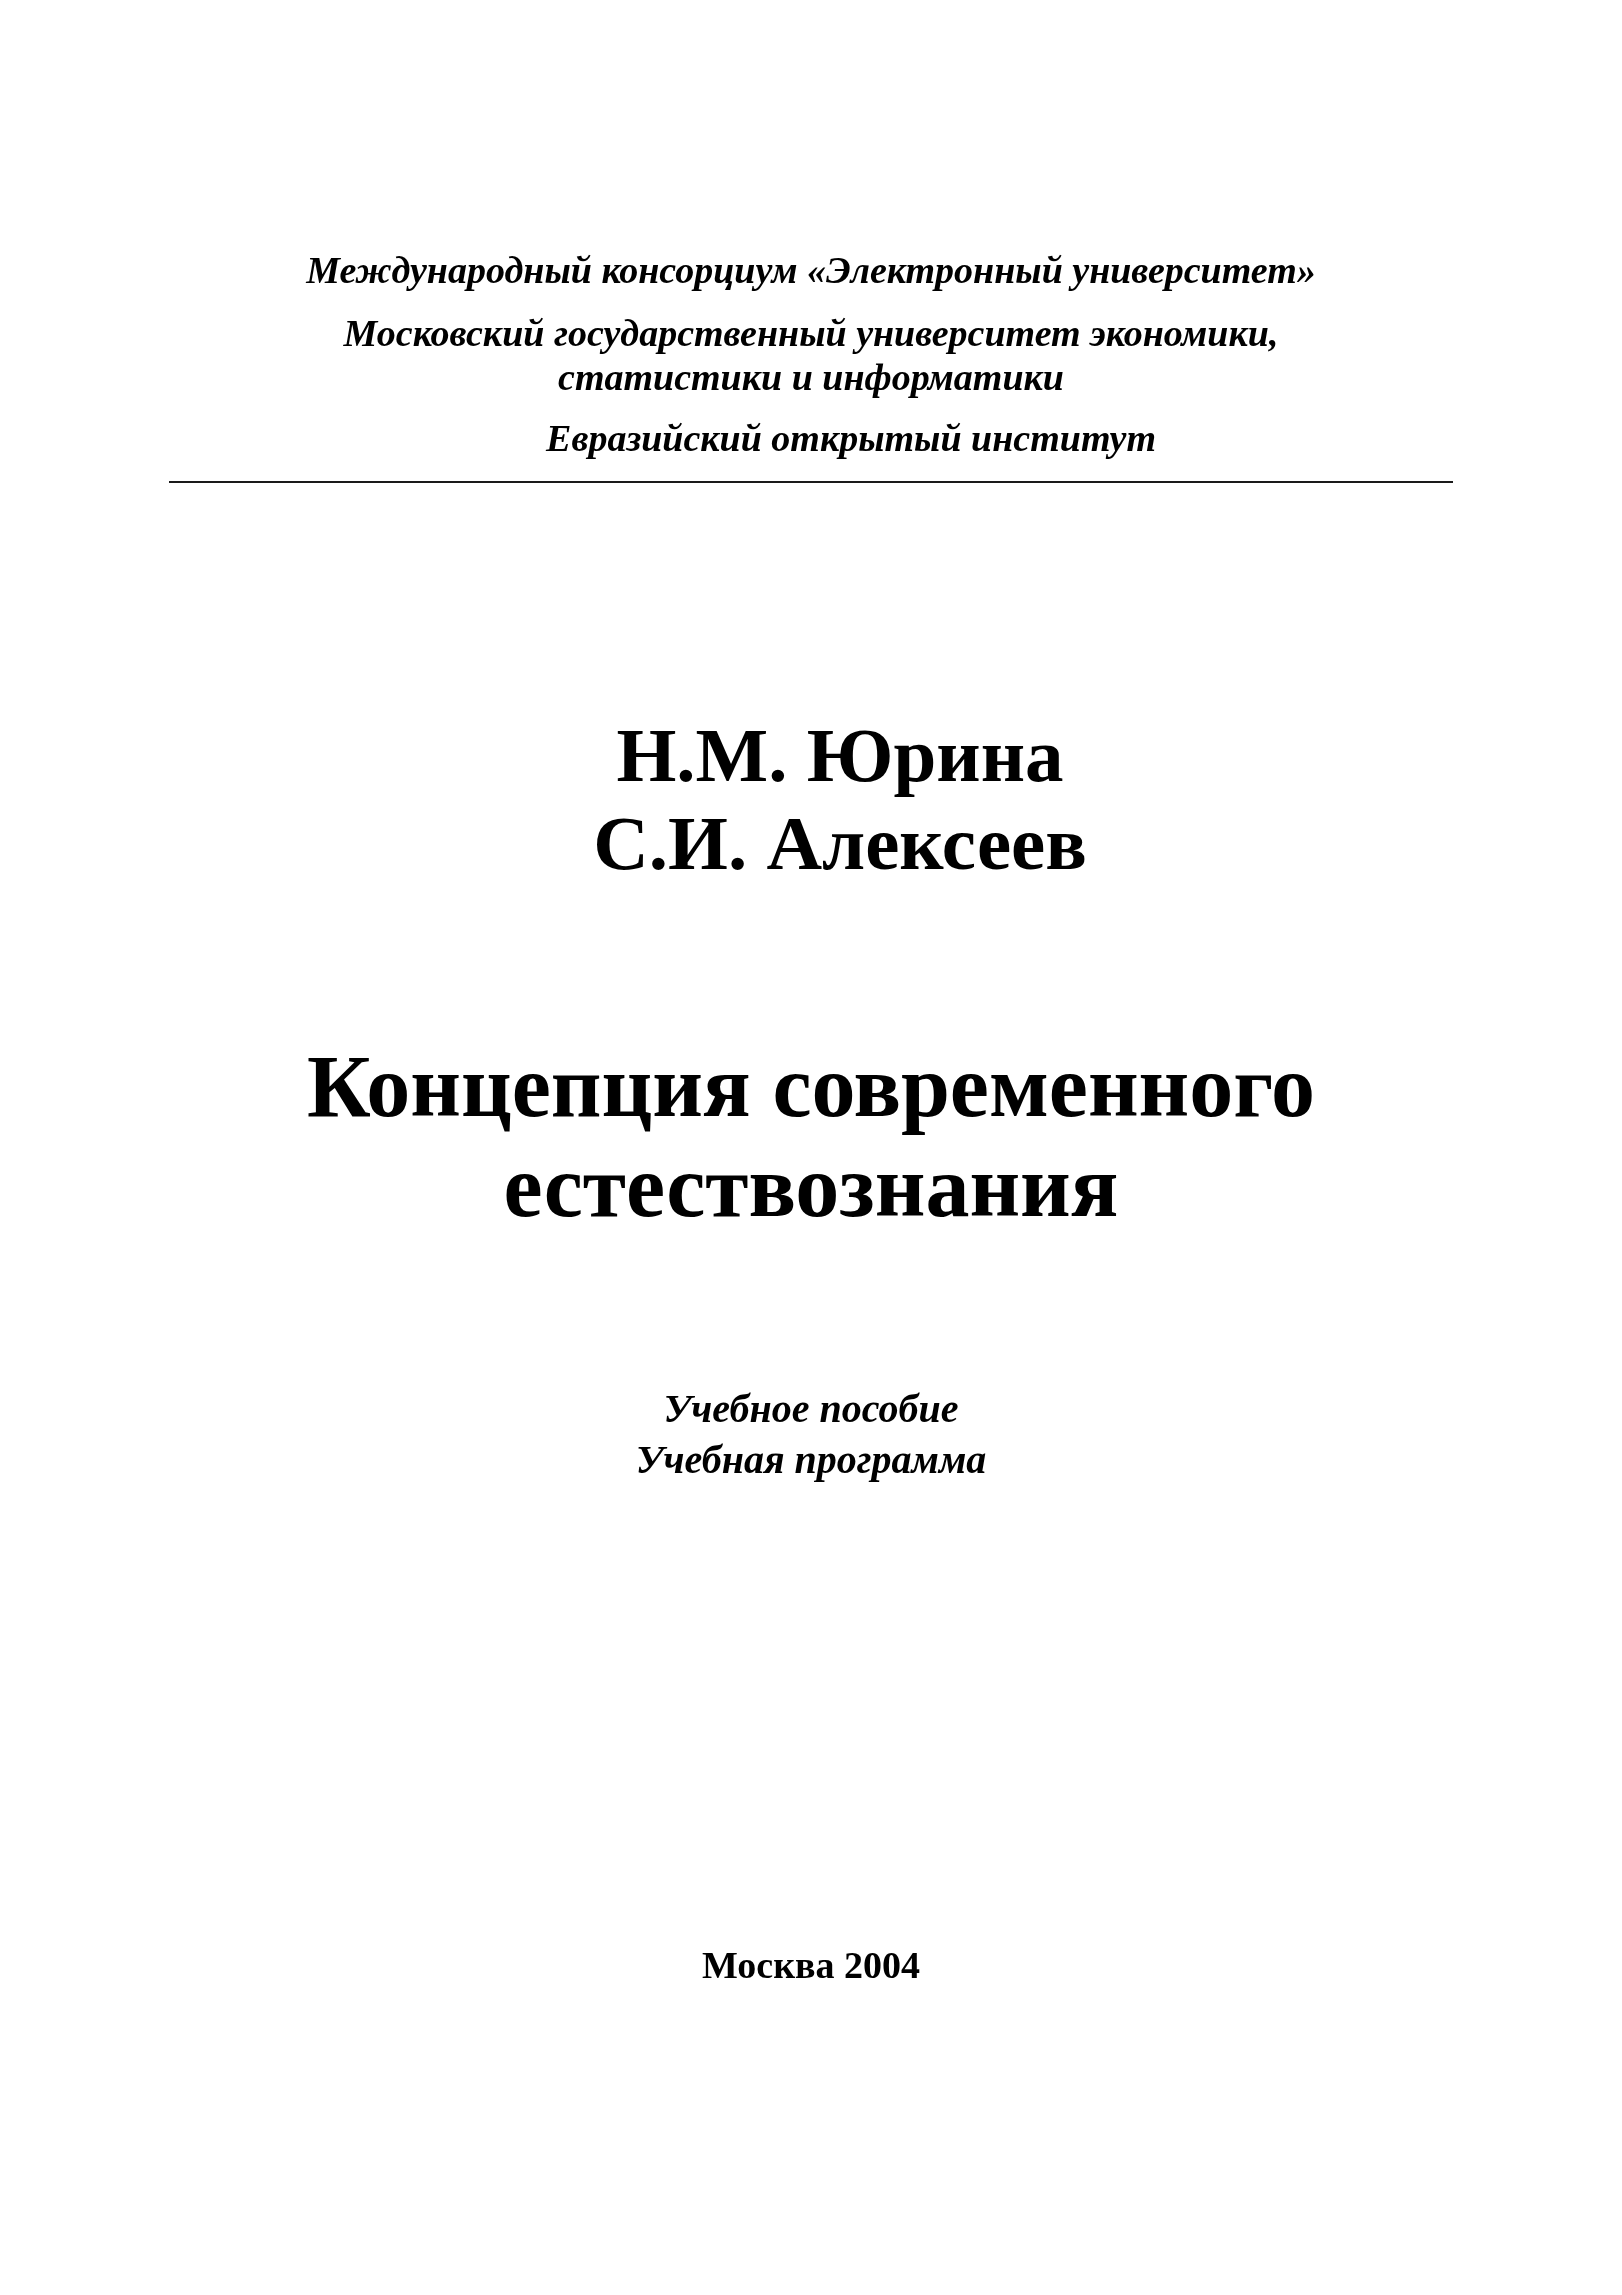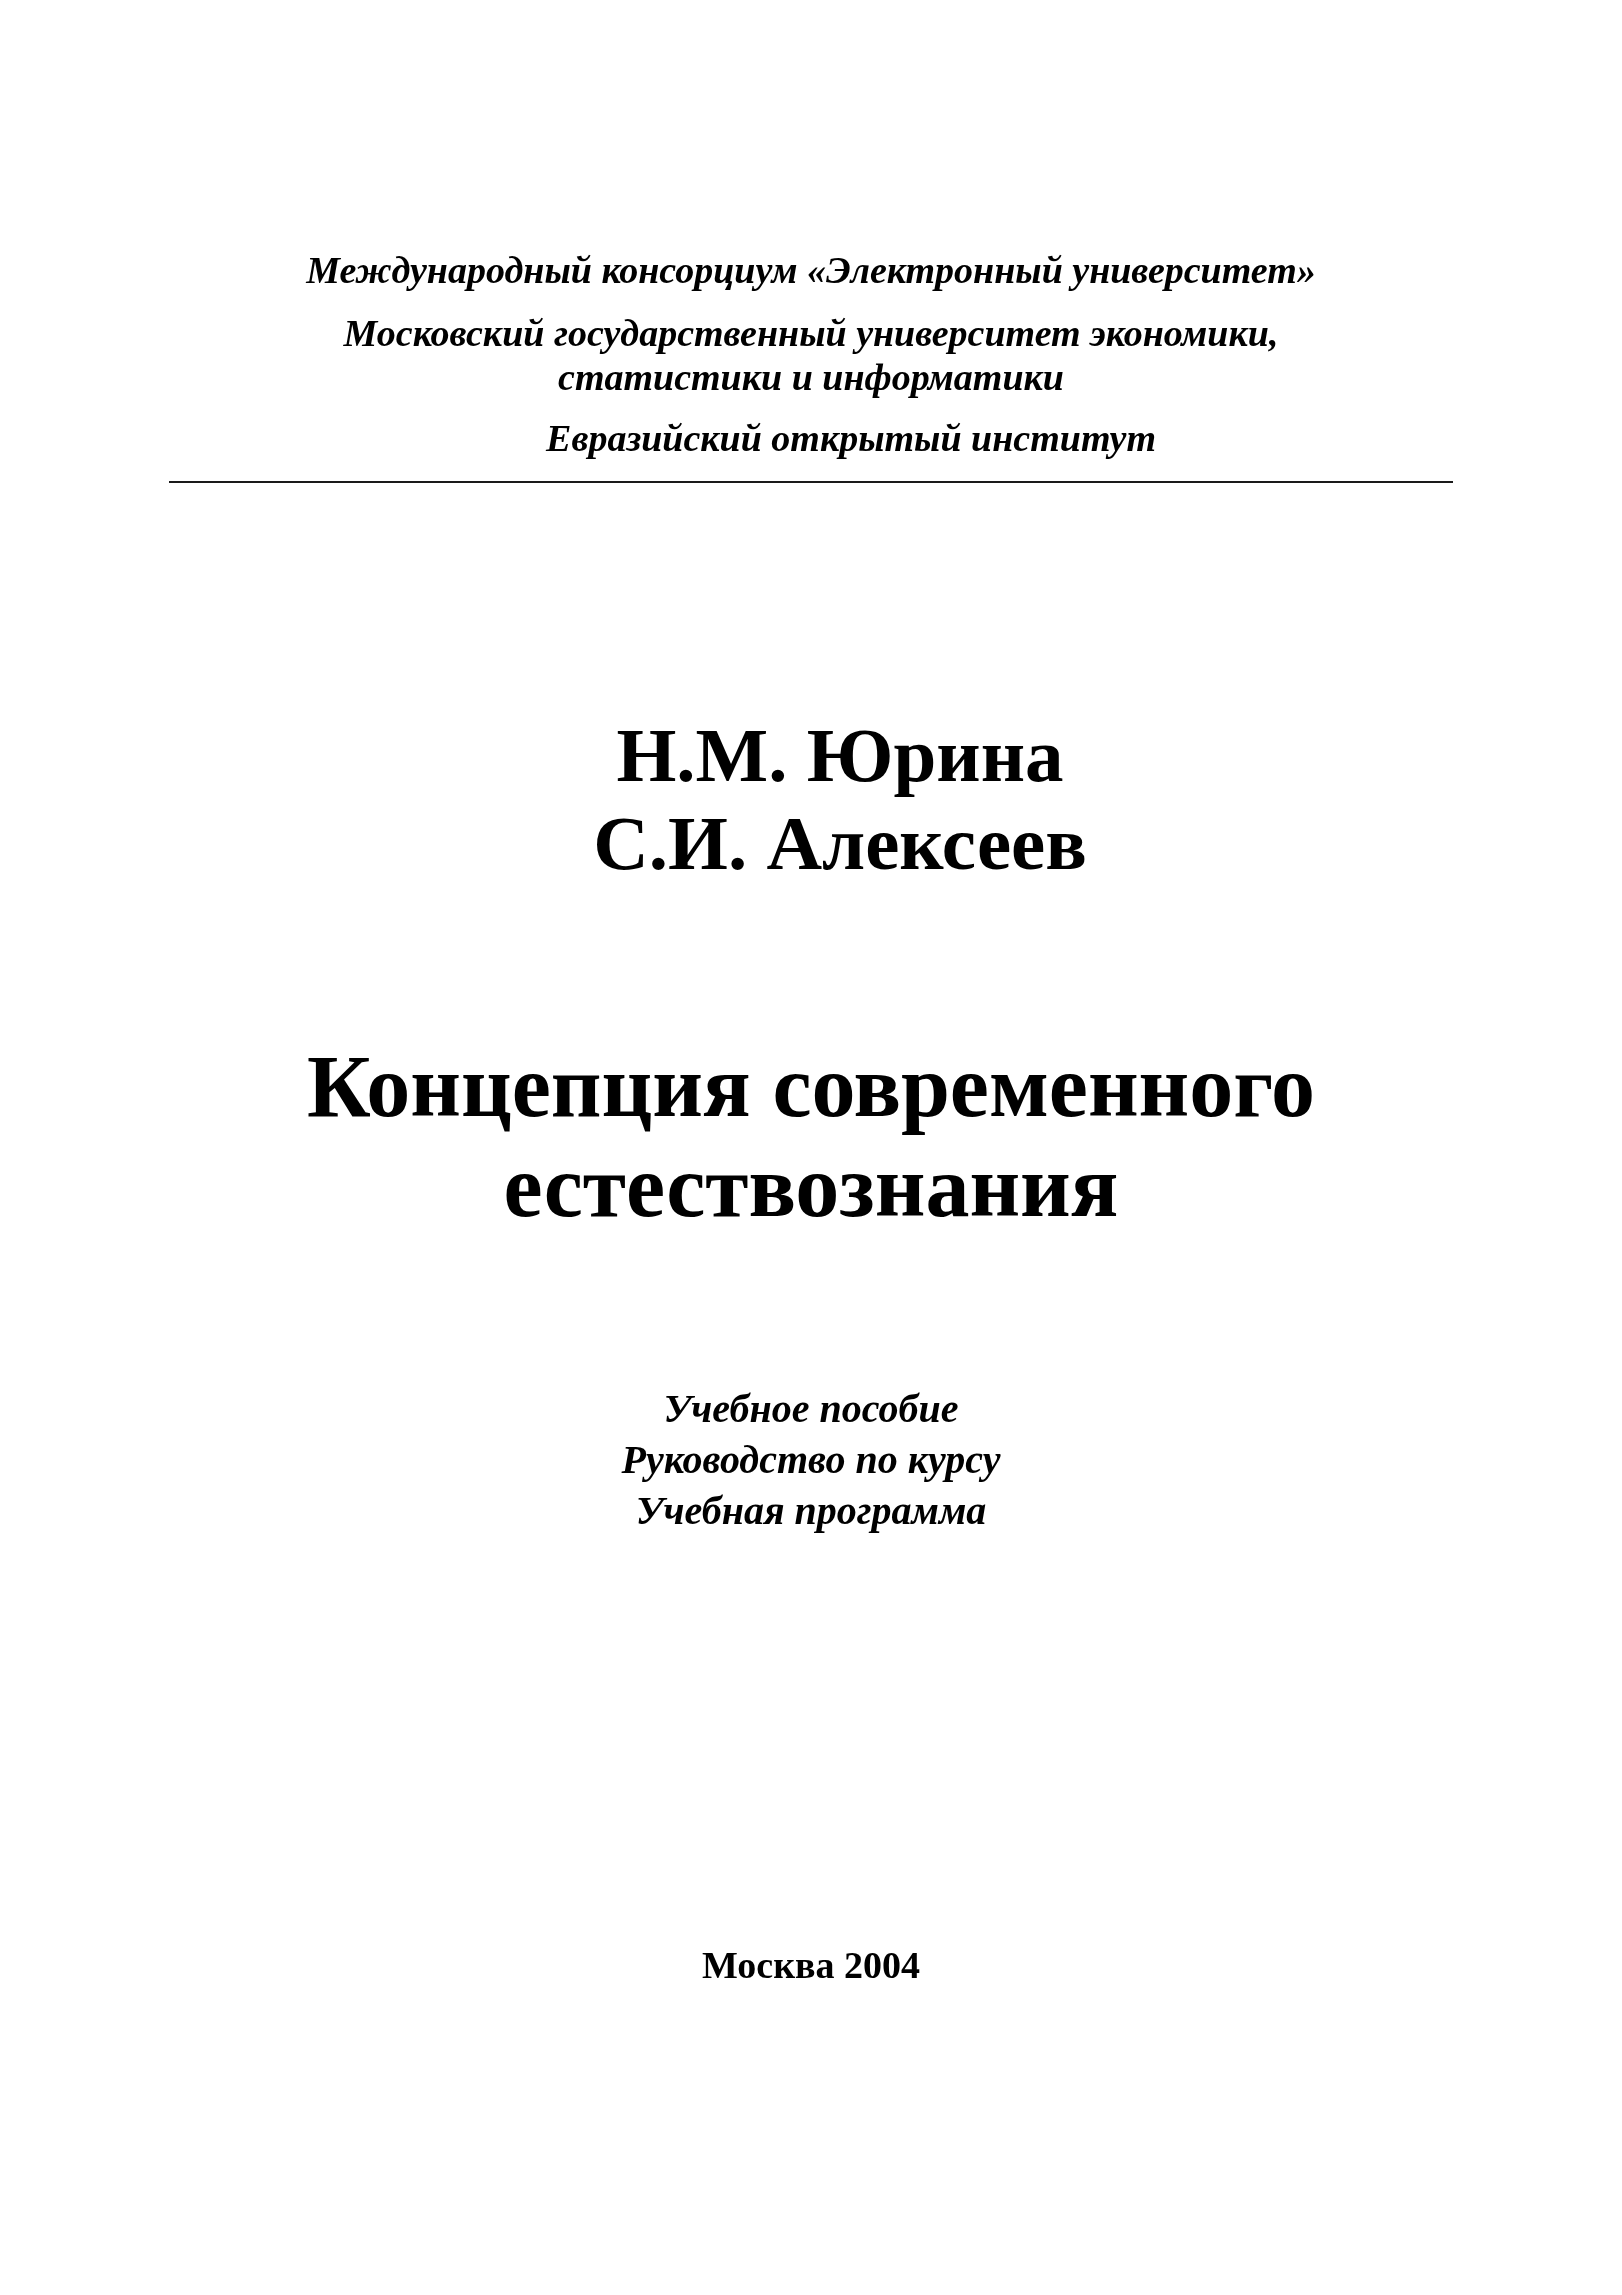--- a/index.html
+++ b/index.html
@@ -112,21 +112,20 @@
     <span class="line">С.И. Алексеев</span>
   </div>
 
   <h1 class="block title">
     <span class="line">Концепция современного</span>
     <span class="line">естествознания</span>
   </h1>
 
   <div class="block subtitles">
     <span class="line">Учебное пособие</span>
-    <span class="line">Руководство по курсу</span>
     <span class="line">Учебная программа</span>
   </div>
 
   <div class="block footer">
     <span class="line">Москва 2004</span>
   </div>
 
 </div>
 
 

